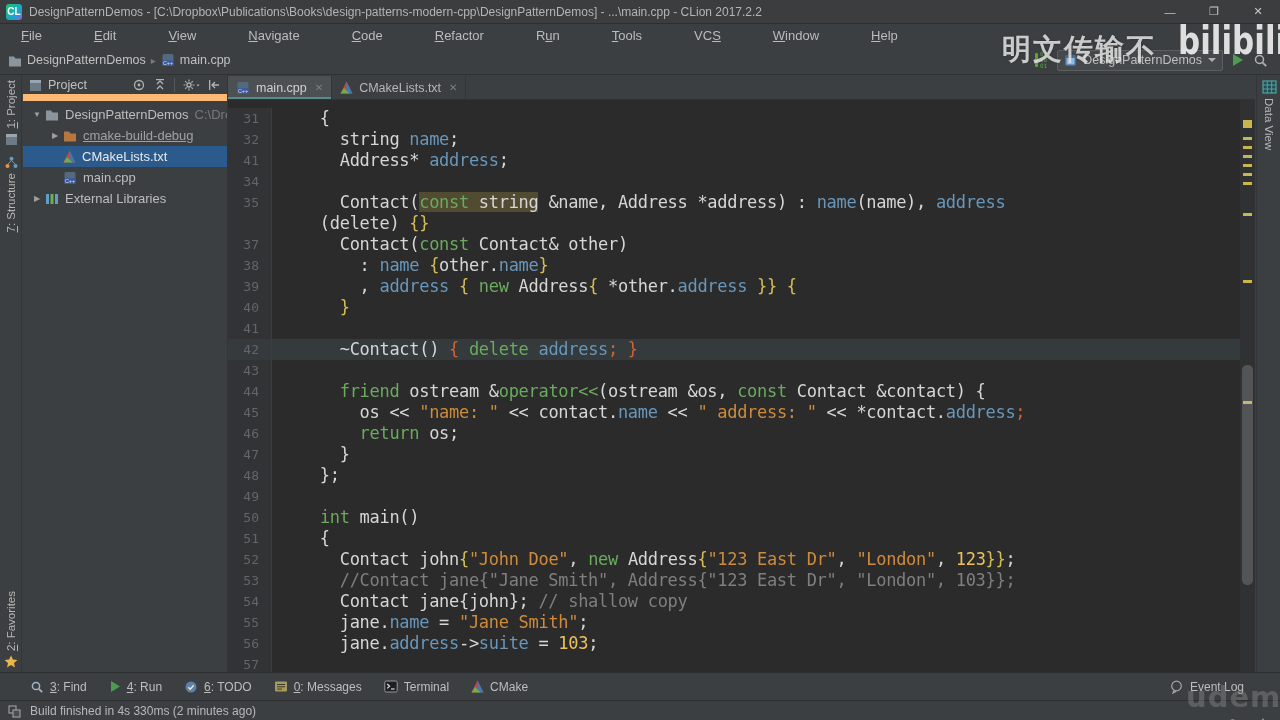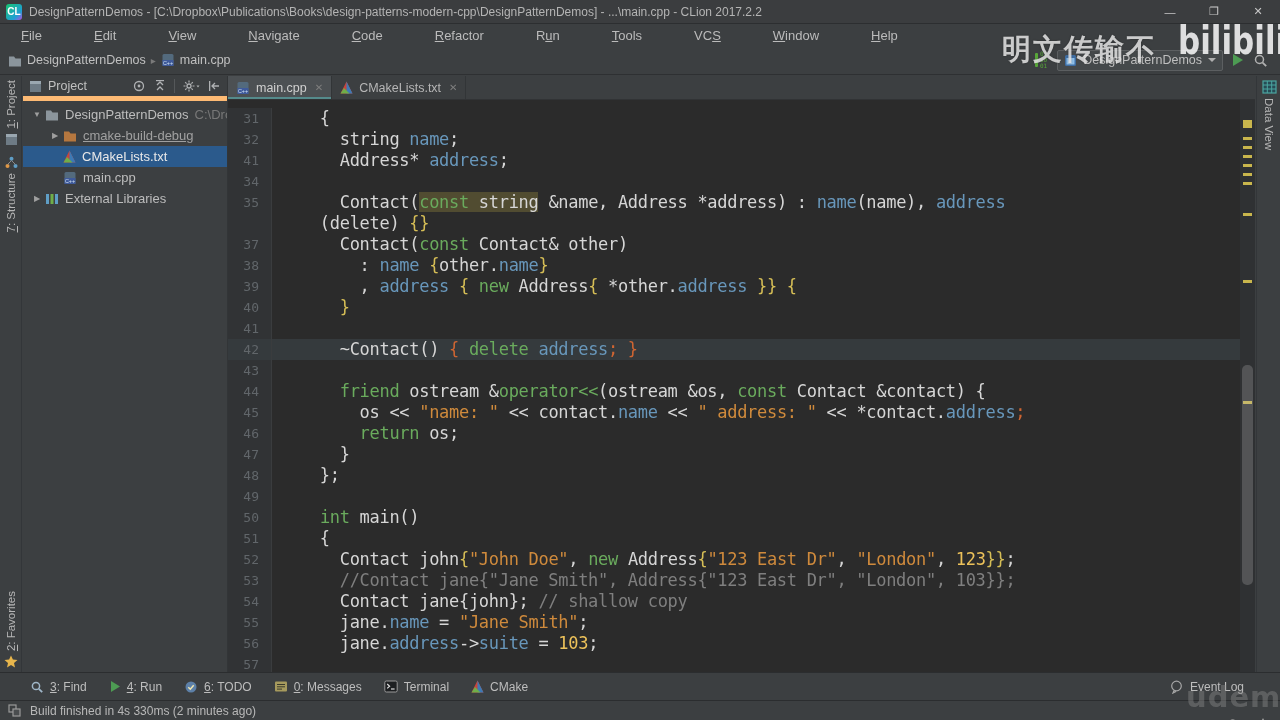--- a/index.html
+++ b/index.html
@@ -48,21 +48,21 @@
                 border-right:1px solid #333639; }
   .stripe-col { position:absolute; left:0; width:22px; display:flex; flex-direction:column; align-items:center; gap:10px; }
   .stripe-top { top:4px; } .stripe-bot { bottom:4px; }
   .vtext-up { writing-mode:vertical-rl; transform:rotate(180deg); font-size:11.5px; color:#b6b6b6; }
   .vtext-down { writing-mode:vertical-rl; font-size:11.5px; color:#b6b6b6; }
   .stripe-item { display:flex; flex-direction:column; align-items:center; gap:4px; }
 
   
   .project { position:absolute; left:23px; top:0; width:205px; height:596px; background:#3c3f41;
              border-right:1px solid #323537; }
-  .phead { height:25px; display:flex; align-items:center; gap:6px; padding:0 6px; border-bottom:5px solid #fdba74; }
+  .phead { height:25px; display:flex; align-items:center; gap:6px; padding:0 6px; border-bottom:7px solid #fdba74; }
   .phead .ptitle { font-size:12.5px; color:#c0c0c0; }
   .phicons { margin-left:auto; display:flex; align-items:center; gap:7px; }
   .phdivider { width:1px; height:14px; background:#55585a; }
   .ptree { padding-top:3px; }
   .trow { height:21px; display:flex; align-items:center; font-size:13px; color:#bdbdbd; white-space:nowrap; overflow:hidden; }
   .trow.selected { background:#2b5a8c; color:#e8e8e8; }
   .tarrow { width:16px; text-align:center; color:#9f9f9f; font-size:8px; flex:none; }
   .thint { color:#787878; margin-left:6px; }
   .muted { color:#a0a0a0;text-decoration:underline; }
 
@@ -104,21 +104,21 @@
   
   .bottombar { position:absolute; left:0; top:672px; width:1280px; height:28px; background:#3c3f41;
                border-top:1px solid #2b2d2f; display:flex; align-items:center; font-size:12px; }
   .bb-left { display:flex; align-items:center; gap:22px; padding-left:30px; }
   .bb-right { margin-left:auto; display:flex; align-items:center; gap:6px; padding-right:36px; }
   .bb-item { display:flex; align-items:center; gap:6px; color:#bdbdbd; }
 
   
   .statusbar { position:absolute; left:0; top:700px; width:1280px; height:20px; background:#3c3f41;
                border-top:1px solid #2b2d2f; display:flex; align-items:center; font-size:12px; color:#b8b8b8; }
-  .sb-left { display:flex; align-items:flex-start; gap:9px; padding-left:8px; }
+  .sb-left { display:flex; align-items:flex-end; gap:9px; padding-left:8px; }
   .sb-right { margin-left:auto; display:flex; align-items:center; gap:17px; padding-right:10px;margin-top:28px; }
   .sb-item { display:flex; align-items:center; gap:2px; color:#b8b8b8; }
   .sb-arrows { font-size:9px; color:#9a9a9a; }
 
   
   .wm { position:absolute; z-index:50; pointer-events:none; font-family:"DejaVu Sans",sans-serif; }
   .wm-cn { left:1002px; top:30px; font-size:29px; font-weight:bold; color:rgba(238,238,238,0.82);
            letter-spacing:2px; text-shadow:0 0 2px rgba(0,0,0,0.35); }
   .wm-bili { left:1178px; top:22px; font-size:31px; font-weight:bold; color:rgba(245,245,245,0.88);
              transform:scaleY(1.25); letter-spacing:0px; }

